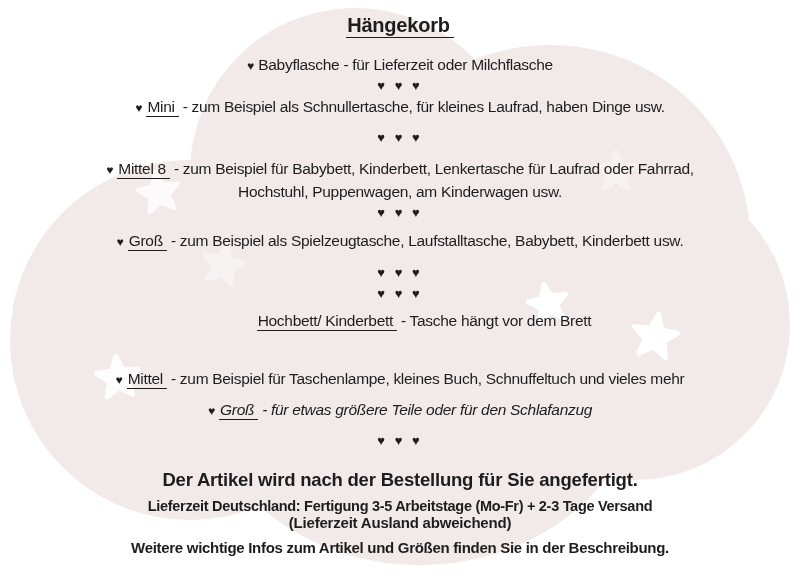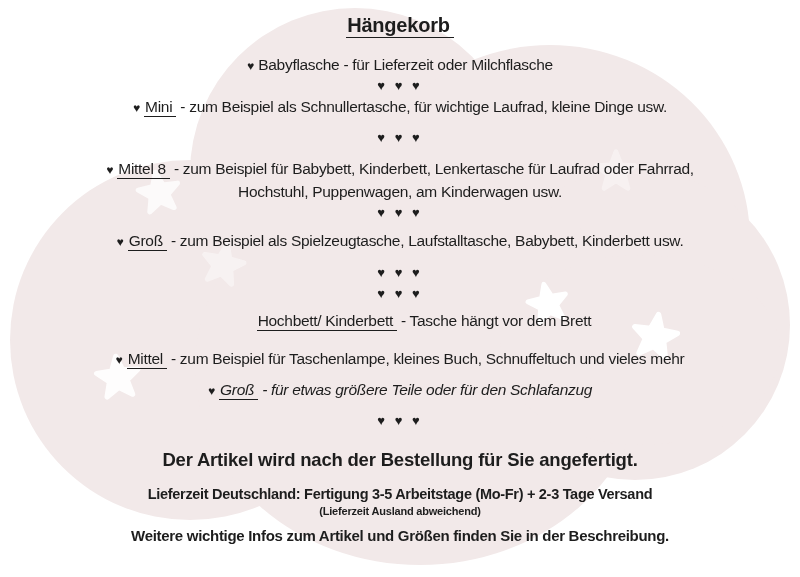--- a/index.html
+++ b/index.html
@@ -37,26 +37,26 @@
   .m-hr1  { margin-top:2px; }
   .m-mini { margin-top:3px; }
   .m-hr2  { margin-top:12px; }
   .m-mittel1 { margin-top:12px; }
   .m-note { margin-top:9px; }
   .m-hr3  { margin-top:3px; }
   .m-gross { margin-top:10px; }
   .m-hr4  { margin-top:13px; }
   .m-hr5  { margin-top:5px; }
   .m-hochbett { margin-top:9px;margin-left:48px; }
-  .m-hmittel  { margin-top:18px; }
+  .m-hmittel  { margin-top:38px; }
   .m-hgross   { margin-top:10px;font-style:italic; }
   .m-hr6  { margin-top:12px; }
   .made   { margin-top:19px; font-size:18.5px; line-height:24px; font-weight:bold; letter-spacing:-0.2px; }
-  .delivery { margin-top:13px; font-size:14.5px; line-height:19px; font-weight:bold; letter-spacing:-0.3px; }
-  .delivery-note { margin-top:0; font-size:11px; line-height:14px; font-weight:bold; letter-spacing:-0.2px; }
+  .delivery { margin-top:5px; font-size:14.5px; line-height:19px; font-weight:bold; letter-spacing:-0.3px; }
+  .delivery-note { margin-top:0; font-size:15px; line-height:14px; font-weight:bold; letter-spacing:-0.2px; }
   .more   { margin-top:7px; font-size:15px; line-height:21px; font-weight:bold; letter-spacing:-0.3px; }
 </style>
 </head>
 <body>
 
 <div class="canvas">
 
   <div class="cloud cloud-a"></div>
   <div class="cloud cloud-b"></div>
   <div class="cloud cloud-c"></div>
@@ -102,21 +102,21 @@
     <div class="line m-babyflasche">
       <span class="h">♥</span>
       <span>Babyflasche - für Lieferzeit oder Milchflasche</span>
     </div>
 
     <div class="hearts m-hr1">♥ ♥ ♥</div>
 
     <div class="line m-mini">
       <span class="h">♥</span>
       <span class="u">Mini</span>
-      <span>- zum Beispiel als Schnullertasche, für wichtige Laufrad, kleine Dinge usw.</span>
+      <span>- zum Beispiel als Schnullertasche, für kleines Laufrad, haben Dinge usw.</span>
     </div>
 
     <div class="hearts m-hr2">♥ ♥ ♥</div>
 
     <div class="line wrap2 m-mittel1">
       <span class="h">♥</span>
       <span class="u">Mittel 8</span>
       <span>- zum Beispiel für Babybett, Kinderbett, Lenkertasche für Laufrad oder Fahrrad,</span>
       <br>
       <span>Hochstuhl, Puppenwagen, am Kinderwagen usw.</span>

